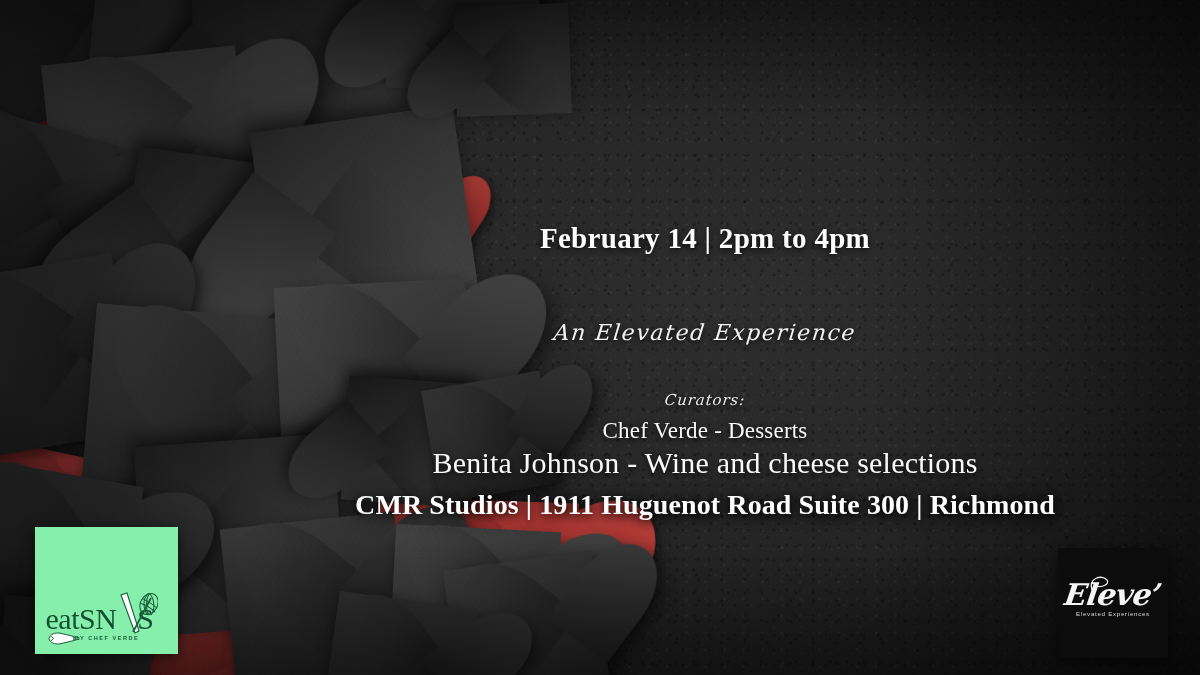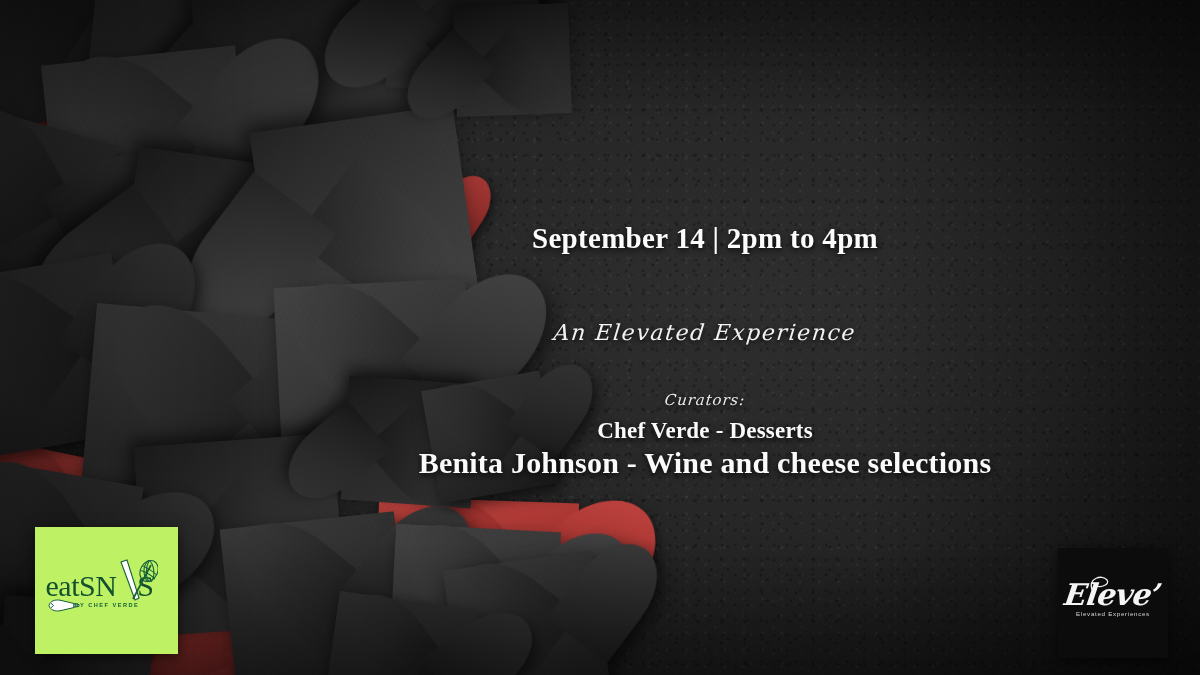--- a/index.html
+++ b/index.html
@@ -148,45 +148,45 @@
     font-family:"DejaVu Serif", serif;
     font-style:italic;
     font-size:15px;
     letter-spacing:.9px;
     color:#ededed;
     text-shadow:0 2px 5px rgba(0,0,0,.85);
     transform:skewX(-6deg);
   }
   .curator {
     position:absolute; left:0; right:0;
-    font-size:23px; font-weight:700;
+    font-size:23px; font-weight:400;
     letter-spacing:.2px;
     color:#fafafa;
     text-shadow:0 2px 6px rgba(0,0,0,.85);
   }
   .curator.c1 { top:418px; }
   .curator.c2 { top:446px; font-size:30px; }
 
   .venue {
     position:absolute; left:-5px; right:-5px; top:489px;
     font-size:28px; font-weight:700;
     letter-spacing:.1px;
     color:#fdfdfd;
     text-shadow:0 2px 8px rgba(0,0,0,.9), 0 0 18px rgba(0,0,0,.7);
     white-space:nowrap;
   }
 
   
   .logo-eatsnxs {
     position:absolute; left:35px; top:527px;
     width:143px; height:127px;
-    background:#bef264;
+    background:#86efac;
     box-shadow:0 3px 12px rgba(0,0,0,.55);
     z-index:8;
-    display:flex; align-items:center; justify-content:center;
+    display:flex; align-items:flex-end; justify-content:center;
   }
   .snx-wrap { position:relative; width:126px; height:60px; }
   .snx-word {
     position:absolute; left:2px; top:10px;
     font-family:"Liberation Serif", serif;
     font-size:30px; font-weight:400;
     color:#12502f; letter-spacing:-.5px;
     line-height:1;
   }
   .snx-word .xslot { display:inline-block; width:21px; color:transparent; }
@@ -423,28 +423,29 @@
           <div class="htex"></div>
         </div>
     </div>
   </div>
 
   <div class="bg-vignette"></div>
 
   <div class="content">
 
 
-    <div class="datetime">September 14 | 2pm to 4pm</div>
+    <div class="datetime">February 14 | 2pm to 4pm</div>
 
     <div class="tagline">An Elevated Experience</div>
 
     <div class="curators-label">Curators:</div>
     <div class="curator c1">Chef Verde - Desserts</div>
     <div class="curator c2">Benita Johnson - Wine and cheese selections</div>
 
+    <div class="venue">CMR Studios | 1911 Huguenot Road Suite 300 | Richmond</div>
   </div>
 
   <div class="logo-eatsnxs">
     <div class="snx-wrap">
       <div class="snx-word">eatSN<span class="xslot">X</span>S</div>
 
       <svg class="snx-utensils" width="40" height="46" viewBox="0 0 40 46">
         <g stroke="#17603a" stroke-width="1.1" fill="none">
 
           <path d="M4 2 L20 40" stroke-width="1.6"></path>

